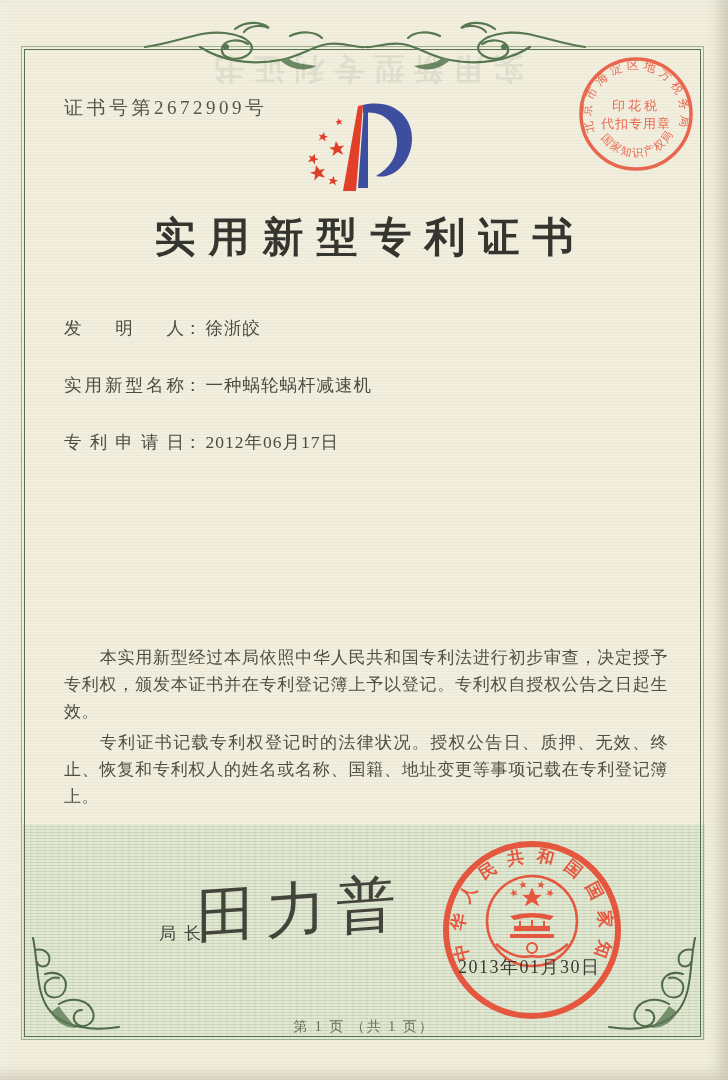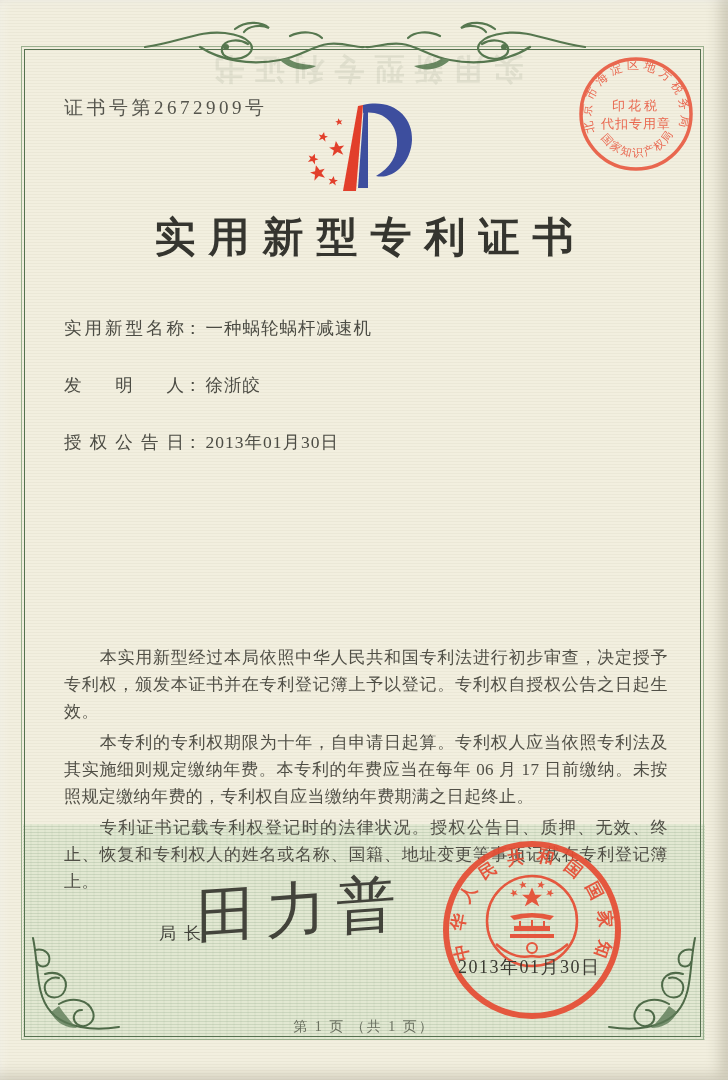--- a/index.html
+++ b/index.html
@@ -139,33 +139,32 @@
       <textPath href="#taxBottom" startOffset="2">国家知识产权局</textPath>
     </text>
     <text x="66" y="62" text-anchor="middle" font-size="13" letter-spacing="3" fill="#e8553c">印花税</text>
     <text x="66" y="80" text-anchor="middle" font-size="13" letter-spacing="1" fill="#e8553c">代扣专用章</text>
   </svg>
 
   <h1 class="title">实用新型专利证书</h1>
 
   <div class="fields">
     <div class="frow">
+      <span class="flabel">发明人</span><span>：</span><span class="fvalue">徐浙皎</span>
+    </div>
+    <div class="frow">
       <span class="flabel">实用新型名称</span><span>：</span><span class="fvalue">一种蜗轮蜗杆减速机</span>
     </div>
     <div class="frow">
-      <span class="flabel">发明人</span><span>：</span><span class="fvalue">徐浙皎</span>
-    </div>
-    <div class="frow">
-      <span class="flabel">授权公告日</span><span>：</span><span class="fvalue">2013年01月30日</span>
+      <span class="flabel">专利申请日</span><span>：</span><span class="fvalue">2012年06月17日</span>
     </div>
   </div>
 
   <div class="paras">
     <p>本实用新型经过本局依照中华人民共和国专利法进行初步审查，决定授予专利权，颁发本证书并在专利登记簿上予以登记。专利权自授权公告之日起生效。</p>
-    <p>本专利的专利权期限为十年，自申请日起算。专利权人应当依照专利法及其实施细则规定缴纳年费。本专利的年费应当在每年 06 月 17 日前缴纳。未按照规定缴纳年费的，专利权自应当缴纳年费期满之日起终止。</p>
     <p>专利证书记载专利权登记时的法律状况。授权公告日、质押、无效、终止、恢复和专利权人的姓名或名称、国籍、地址变更等事项记载在专利登记簿上。</p>
   </div>
 
   <span class="sig-title">局长</span>
   <span class="sig-name">田力普</span>
 
   <svg class="issuer-seal" viewBox="0 0 184 184">
     <defs>
       <path id="sealRing" d="M 30.4,120.7 A 68,68 0 1 1 153.6,120.7"></path>
     </defs>

